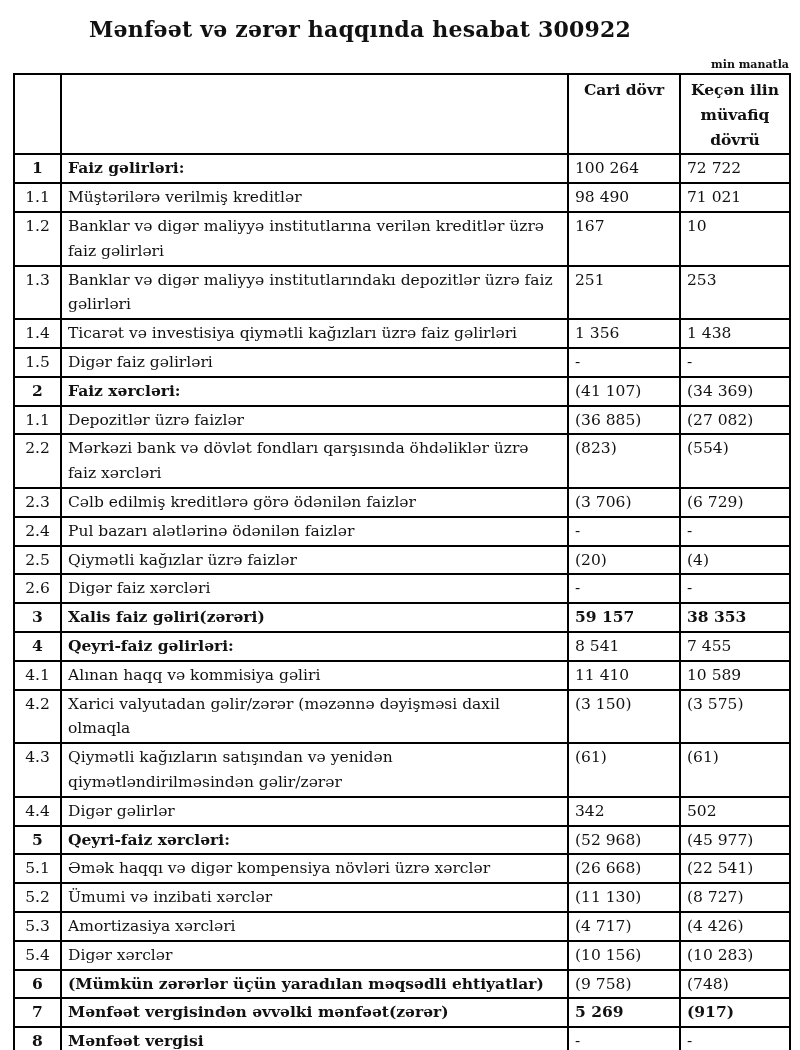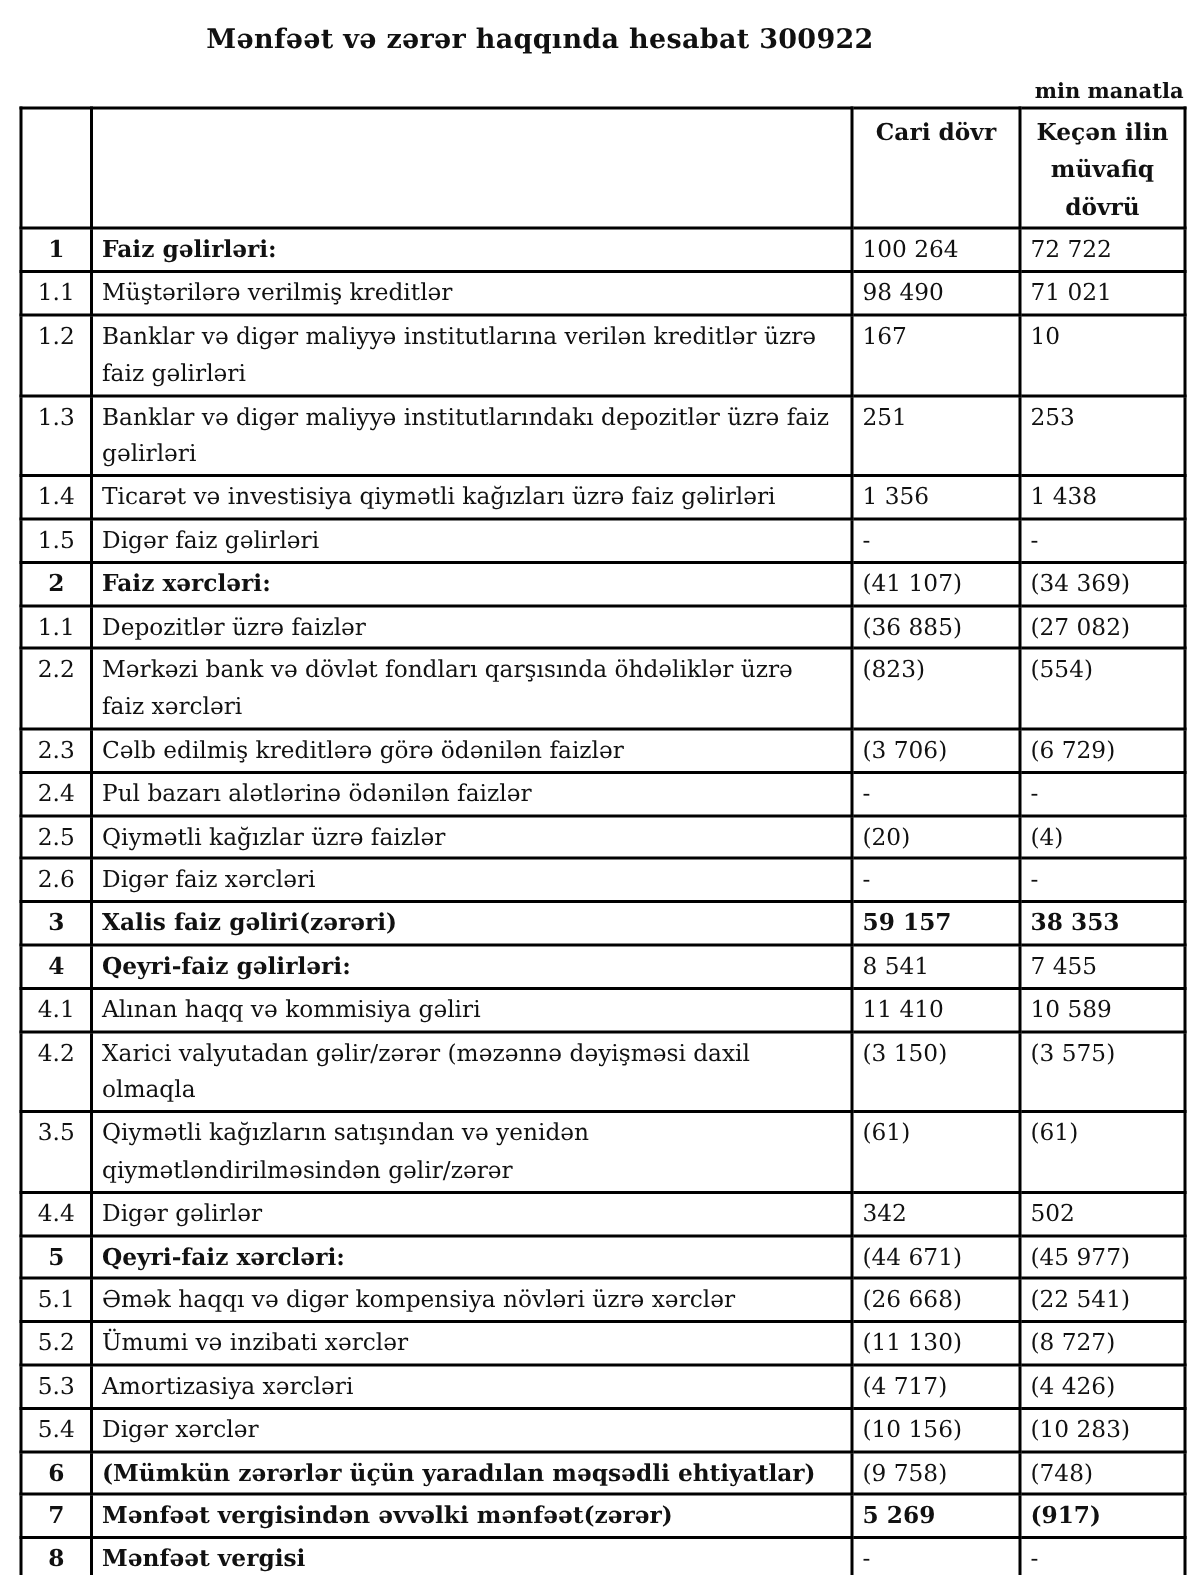--- a/index.html
+++ b/index.html
@@ -10,30 +10,30 @@
   body {
     width: 800px;
     height: 1050px;
     font-family: "DejaVu Serif", "Liberation Serif", serif;
     color: #111111;
     overflow: hidden;
   }
   .page-title {
     margin: 16px 80px 0 0;
     text-align: center;
-    font-size: 18px;
+    font-size: 22px;
     font-weight: bold;
     letter-spacing: 0.2px;
   }
   .unit-note {
     width: 776px;
     margin: 16px 0 2px 13px;
     text-align: right;
     font-weight: bold;
-    font-size: 14px;
+    font-size: 11px;
   }
   table.report {
     border-collapse: collapse;
     table-layout: fixed;
     width: 776px;
     margin-left: 13px;
     font-size: 15.5px;
     line-height: 1.6;
   }
   table.report th,
@@ -180,35 +180,35 @@
     <td class="c-val">11 410</td>
     <td class="c-val">10 589</td>
   </tr>
         <tr>
     <td class="c-num">4.2</td>
     <td class="c-label">Xarici valyutadan gəlir/zərər (məzənnə dəyişməsi daxil olmaqla</td>
     <td class="c-val">(3 150)</td>
     <td class="c-val">(3 575)</td>
   </tr>
         <tr>
-    <td class="c-num">3.5</td>
+    <td class="c-num">4.3</td>
     <td class="c-label">Qiymətli kağızların satışından və yenidən qiymətləndirilməsindən gəlir/zərər</td>
     <td class="c-val">(61)</td>
     <td class="c-val">(61)</td>
   </tr>
         <tr>
     <td class="c-num">4.4</td>
     <td class="c-label">Digər gəlirlər</td>
     <td class="c-val">342</td>
     <td class="c-val">502</td>
   </tr>
         <tr class="bold-label">
     <td class="c-num">5</td>
     <td class="c-label">Qeyri-faiz xərcləri:</td>
-    <td class="c-val">(44 671)</td>
+    <td class="c-val">(52 968)</td>
     <td class="c-val">(45 977)</td>
   </tr>
         <tr>
     <td class="c-num">5.1</td>
     <td class="c-label">Əmək haqqı və digər kompensiya növləri üzrə xərclər</td>
     <td class="c-val">(26 668)</td>
     <td class="c-val">(22 541)</td>
   </tr>
         <tr>
     <td class="c-num">5.2</td>

